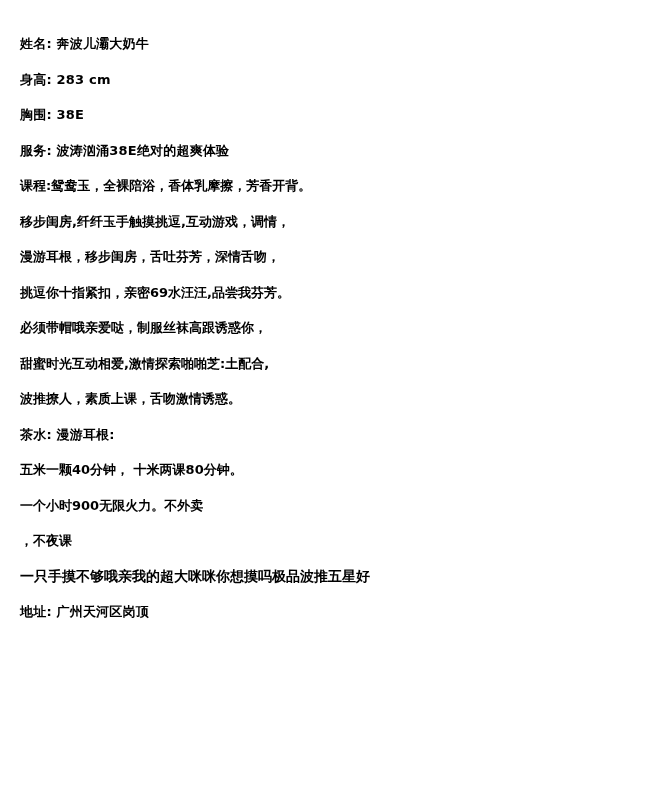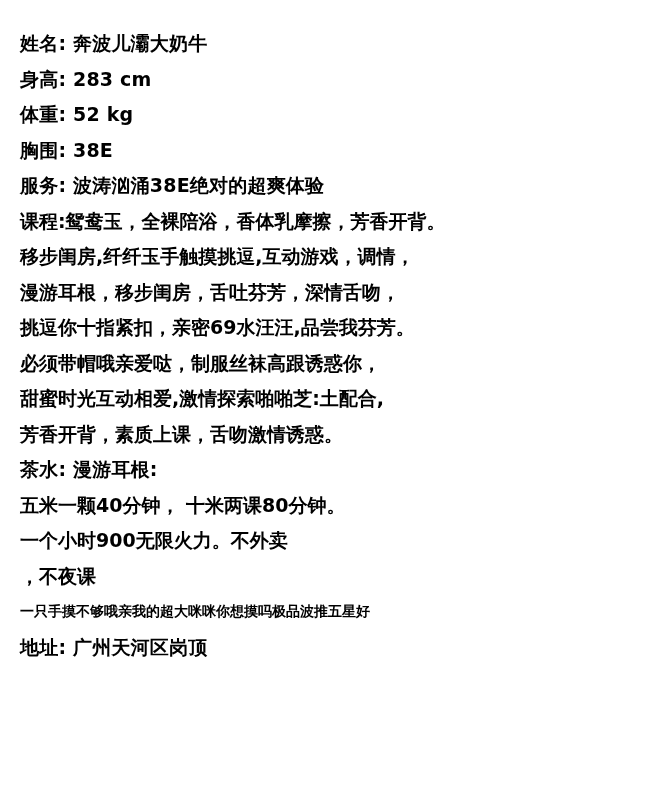--- a/index.html
+++ b/index.html
@@ -14,45 +14,44 @@
     color: #000000;
     overflow: hidden;
   }
   #doc {
     box-sizing: border-box;
     width: 657px;
     height: 800px;
     padding: 26px 18px 0 20px;
   }
   .line {
-    font-size: 19px;
+    font-size: 13px;
     font-weight: 700;
     line-height: 35.5px;
     white-space: pre;
     letter-spacing: 0.2px;
   }
   .line.tight {
     letter-spacing: 0px;
   }
 </style>
 </head>
 <body>
 
 <div id="doc">
   <div class="line">姓名: 奔波儿灞大奶牛</div>
   <div class="line">身高: 283 cm</div>
-  <div class="line">体重: 52 kg</div>
   <div class="line">胸围: 38E</div>
   <div class="line">服务: 波涛汹涌38E绝对的超爽体验</div>
   <div class="line tight">课程:鸳鸯玉，全裸陪浴，香体乳摩擦，芳香开背。</div>
   <div class="line tight">移步闺房,纤纤玉手触摸挑逗,互动游戏，调情，</div>
   <div class="line tight">漫游耳根，移步闺房，舌吐芬芳，深情舌吻，</div>
   <div class="line tight">挑逗你十指紧扣，亲密69水汪汪,品尝我芬芳。</div>
   <div class="line tight">必须带帽哦亲爱哒，制服丝袜高跟诱惑你，</div>
   <div class="line tight">甜蜜时光互动相爱,激情探索啪啪芝:土配合,</div>
-  <div class="line tight">芳香开背，素质上课，舌吻激情诱惑。</div>
+  <div class="line tight">波推撩人，素质上课，舌吻激情诱惑。</div>
   <div class="line">茶水: 漫游耳根:</div>
   <div class="line tight">五米一颗40分钟， 十米两课80分钟。</div>
   <div class="line tight">一个小时900无限火力。不外卖</div>
   <div class="line tight">，不夜课</div>
   <div class="line tight" style="font-size:14px">一只手摸不够哦亲我的超大咪咪你想摸吗极品波推五星好</div>
   <div class="line">地址: 广州天河区岗顶</div>
 </div>
 
 </body></html>

